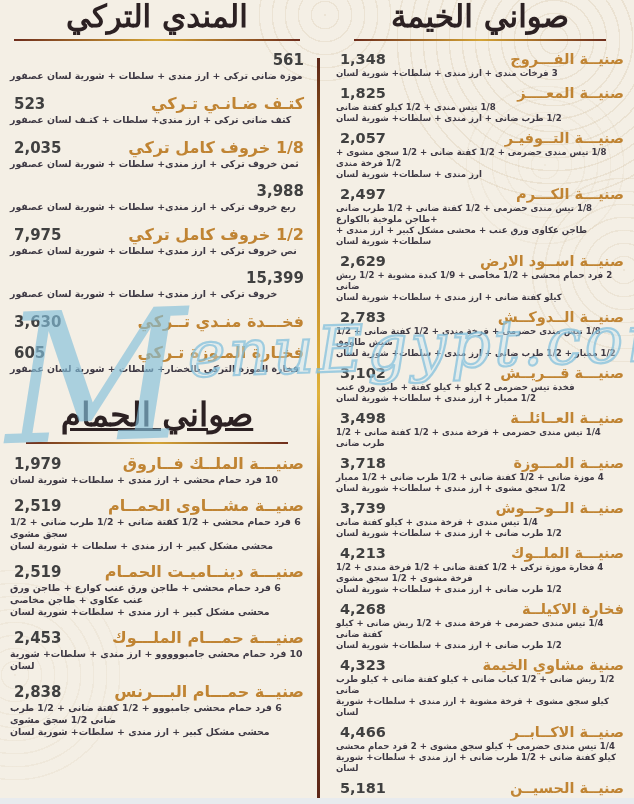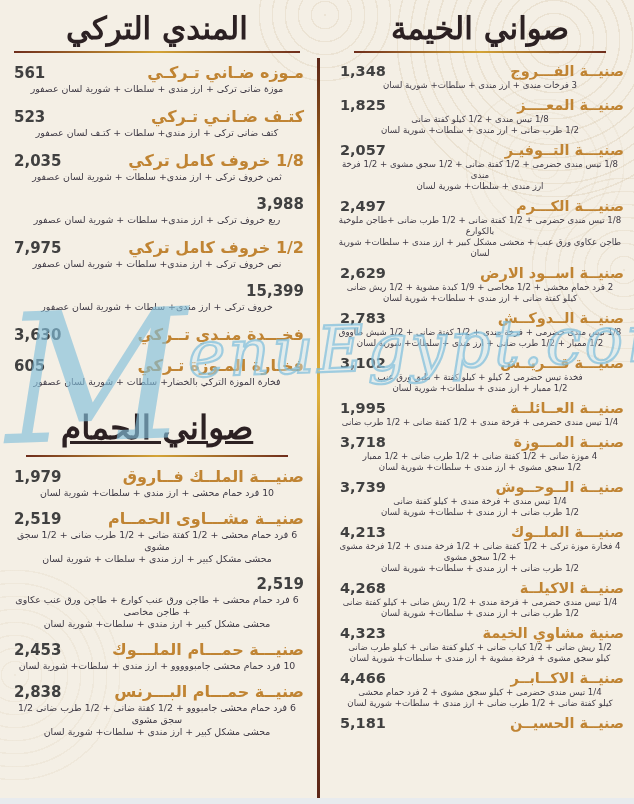--- a/index.html
+++ b/index.html
@@ -22,21 +22,21 @@
   #orn5 { width:170px; height:170px; left:460px; top:80px; opacity:.28; }
 
   .divider {
     position:absolute; left:317px; top:58px; bottom:0; width:3px;
     background:linear-gradient(180deg,#5a2517 0%,#b5781f 18%,#e0b23c 45%,#8a4a1e 70%,#5a2517 100%);
   }
   .bottom-strip {
     position:absolute; left:0; bottom:0; width:100%; height:6px; background:#e8ebee;
   }
 
-  .col { position:absolute; top:0; direction:rtl;margin-top:12px; }
+  .col { position:absolute; top:0; direction:rtl; }
   .col-left  { left:2px;   width:312px; padding:0 10px 0 8px; }
   .col-right { left:324px; width:308px; padding:0 8px 0 12px; }
 
   .section-header { text-align:center; margin-top:-4px; }
   .header-title {
     font-family:"DejaVu Serif", serif;
     font-size:31px; font-weight:bold; color:#2c2123; line-height:1.3;
     letter-spacing:1px;
   }
   .header-title.big { font-size:33px; line-height:1.5;text-decoration:underline; }
@@ -55,21 +55,21 @@
 
   .item-head { display:flex; justify-content:space-between; align-items:baseline; }
   .item-name { color:#c08433; font-weight:bold; font-size:14.5px; white-space:nowrap; }
   .col-left .item-name { font-size:16px; }
   .item-price {
     color:#404040; font-weight:bold; font-size:14.5px;
     direction:ltr; padding-left:4px;
   }
   .col-left .item-price { font-size:15px; }
   .item-desc {
-    text-align:center; font-size:8.6px; font-weight:normal;
+    text-align:left; font-size:8.6px; font-weight:bold;
     color:#3e3944; line-height:1.28; margin-top:1px;
   }
   .col-left .item-desc { font-size:9.4px; }
 
   .watermark {
     position:absolute; top:280px; left:4px; width:640px;
     font-family:"DejaVu Serif", serif; font-style:italic;
     transform:rotate(-2deg); pointer-events:none; white-space:nowrap;
     direction:ltr;
   }
@@ -97,21 +97,20 @@
   <div class="divider"></div>
 
   <div class="col col-left">
     <div class="section-header">
       <div class="header-title">المندي التركي</div>
       <div class="header-rule rule-left"></div>
     </div>
     <div id="list-left-top">
         <div class="item">
     <div class="item-head">
-      <span class="item-name">مـوزه ضـاني تـركـي</span>
       <span class="item-price">561</span>
     </div>
     <div class="item-desc">
             <div>موزة ضانى تركى + ارز مندى + سلطات + شورية لسان عصفور</div>
           </div>
   </div>
         <div class="item">
     <div class="item-head">
       <span class="item-name">كتـف ضـانـي تـركي</span>
       <span class="item-price">523</span>
@@ -190,20 +189,21 @@
       <span class="item-name">صنيــة مشـــاوى الحمــام</span>
       <span class="item-price">2,519</span>
     </div>
     <div class="item-desc">
             <div>6 فرد حمام محشى + 1/2 كفتة ضانى + 1/2 طرب ضانى + 1/2 سجق مشوى</div>
             <div>محشى مشكل كبير + ارز مندى + سلطات + شورية لسان</div>
           </div>
   </div>
         <div class="item">
     <div class="item-head">
+      <span class="item-name">صنيـــة دينــاميـت الحمـام</span>
       <span class="item-price">2,519</span>
     </div>
     <div class="item-desc">
             <div>6 فرد حمام محشى + طاجن ورق عنب كوارع + طاجن ورق عنب عكاوى + طاجن مخاصى</div>
             <div>محشى مشكل كبير + ارز مندى + سلطات+ شورية لسان</div>
           </div>
   </div>
         <div class="item">
     <div class="item-head">
       <span class="item-name">صنيـــة حمـــام الملـــوك</span>
@@ -297,21 +297,21 @@
       <span class="item-price">3,102</span>
     </div>
     <div class="item-desc">
             <div>فخدة تيس حضرمى 2 كيلو + كيلو كفتة + طبق ورق عنب</div>
             <div>1/2 ممبار + ارز مندى + سلطات+ شورية لسان</div>
           </div>
   </div>
         <div class="item">
     <div class="item-head">
       <span class="item-name">صنيــة العــائلــة</span>
-      <span class="item-price">1,995</span>
+      <span class="item-price">3,498</span>
     </div>
     <div class="item-desc">
             <div>1/4 تيس مندى حضرمى + فرخة مندى + 1/2 كفتة ضانى + 1/2 طرب ضانى</div>
           </div>
   </div>
         <div class="item">
     <div class="item-head">
       <span class="item-name">صنيــة المـــوزة</span>
       <span class="item-price">3,718</span>
     </div>
@@ -335,21 +335,21 @@
       <span class="item-name">صنيـــة الملــوك</span>
       <span class="item-price">4,213</span>
     </div>
     <div class="item-desc">
             <div>4 فخارة موزة تركى + 1/2 كفتة ضانى + 1/2 فرخة مندى + 1/2 فرخة مشوى + 1/2 سجق مشوى</div>
             <div>1/2 طرب ضانى + ارز مندى + سلطات+ شورية لسان</div>
           </div>
   </div>
         <div class="item">
     <div class="item-head">
-      <span class="item-name">صنيــة الاكيلــة</span>
+      <span class="item-name">فخارة الاكيلــة</span>
       <span class="item-price">4,268</span>
     </div>
     <div class="item-desc">
             <div>1/4 تيس مندى حضرمى + فرخة مندى + 1/2 ريش ضانى + كيلو كفتة ضانى</div>
             <div>1/2 طرب ضانى + ارز مندى + سلطات+ شورية لسان</div>
           </div>
   </div>
         <div class="item">
     <div class="item-head">
       <span class="item-name">صنية مشاوي الخيمة</span>

